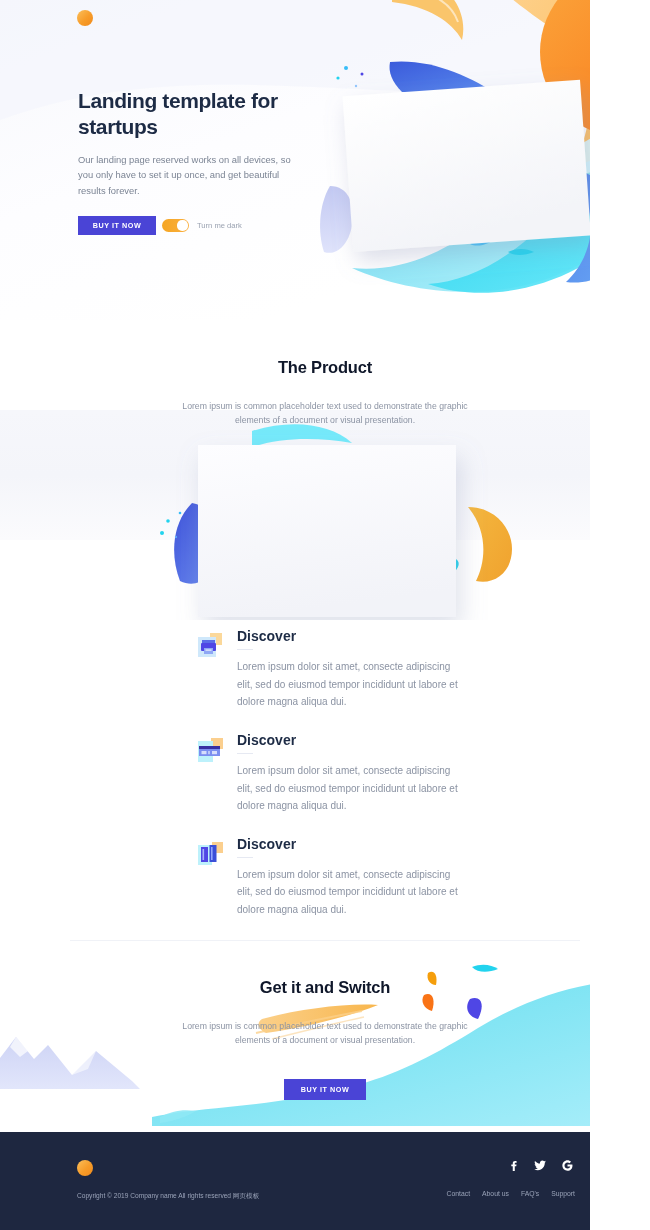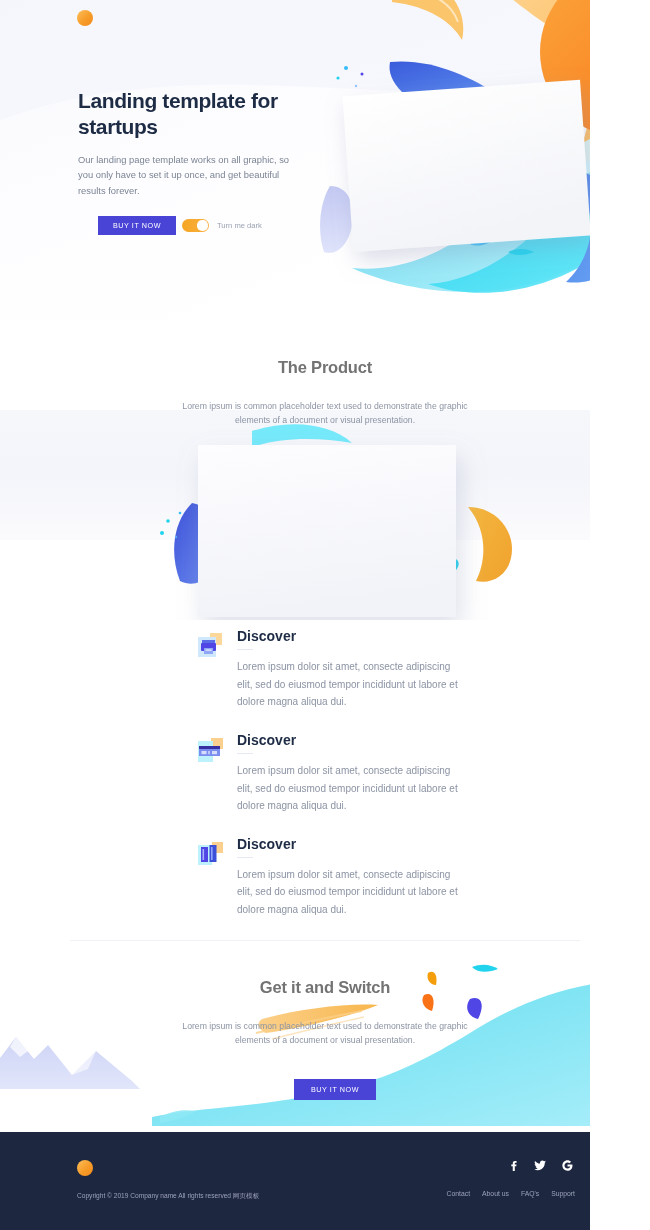--- a/index.html
+++ b/index.html
@@ -21,22 +21,22 @@
   h1.hero-title {
     font-size:21px; line-height:1.22; font-weight:bold; letter-spacing:-0.4px;
     color:#1d2b45;
   }
   .hero-sub {
     margin-top:13px; font-size:9.4px; line-height:1.62; color:#7b8494; width:222px;
   }
   .hero-actions { margin-top:18px; display:flex; align-items:center; }
   .btn-primary {
     display:inline-flex; align-items:center; justify-content:center;
-    background:#4a44d6; color:#fff; font-size:7.2px; font-weight:normal;
-    letter-spacing:0.55px; width:78px; height:19px; border:none; cursor:pointer;margin-left:20px;
+    background:#4a44d6; color:#fff; font-size:7.2px; font-weight:bold;
+    letter-spacing:0.55px; width:78px; height:19px; border:none; cursor:pointer;
   }
   .toggle-wrap { display:flex; align-items:center; margin-left:6px; }
   .toggle {
     width:27px; height:13px; border-radius:7px;
     background:linear-gradient(90deg,#f5a623,#fbb040);
     position:relative; cursor:pointer; flex:none;
   }
   .toggle .knob {
     position:absolute; top:1.4px; right:1.4px; width:10.2px; height:10.2px;
     border-radius:50%; background:#fff;
@@ -48,21 +48,21 @@
     background:linear-gradient(135deg,#fbbf5b 0%, #f79c29 55%, #f08a1c 100%);
     z-index:9;
   }
 
   
   .section-product { position:relative; width:650px; height:300px; overflow:hidden; }
   .prod-bg { position:absolute; left:0; top:90px; width:650px; height:130px;
              background:linear-gradient(180deg,#f6f7fb 0%, #f4f5fa 50%, #fbfbfd 100%); }
   h2.section-title {
     position:relative; text-align:center; font-size:16.5px; font-weight:bold;
-    color:#737373; padding-top:38px; letter-spacing:-0.2px; z-index:5;
+    color:#0f172a; padding-top:38px; letter-spacing:-0.2px; z-index:5;
   }
   .section-sub {
     position:relative; text-align:center; font-size:8.7px; line-height:1.62;
     color:#8b93a3; width:300px; margin:22px auto 0; z-index:5;
   }
   .prod-art { position:absolute; left:0; top:95px; width:650px; height:205px; }
 
   
   .features { position:relative; width:650px; padding-top:8px; }
   .feature { display:flex; margin:0 0 22px 196px; width:270px; }
@@ -181,21 +181,21 @@
 
       <g filter="url(#cardshadow)" transform="rotate(-4 465 170)">
         <rect x="348" y="88" width="238" height="156" fill="url(#cardg)"></rect>
       </g>
     </svg>
 
     <div class="logo-dot"></div>
 
     <div class="hero-content">
       <h1 class="hero-title">Landing template for startups</h1>
-      <p class="hero-sub">Our landing page template works on all graphic, so you only have to set it up once, and get beautiful results forever.</p>
+      <p class="hero-sub">Our landing page reserved works on all devices, so you only have to set it up once, and get beautiful results forever.</p>
       <div class="hero-actions">
         <button class="btn-primary">BUY IT NOW</button>
         <div class="toggle-wrap">
           <div class="toggle">
             <div class="knob"></div>
           </div>
           <span class="toggle-label">Turn me dark</span>
         </div>
       </div>
     </div>

